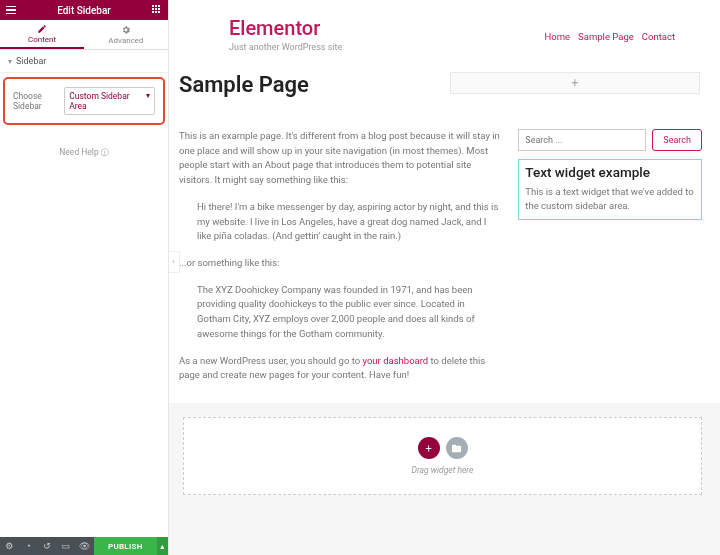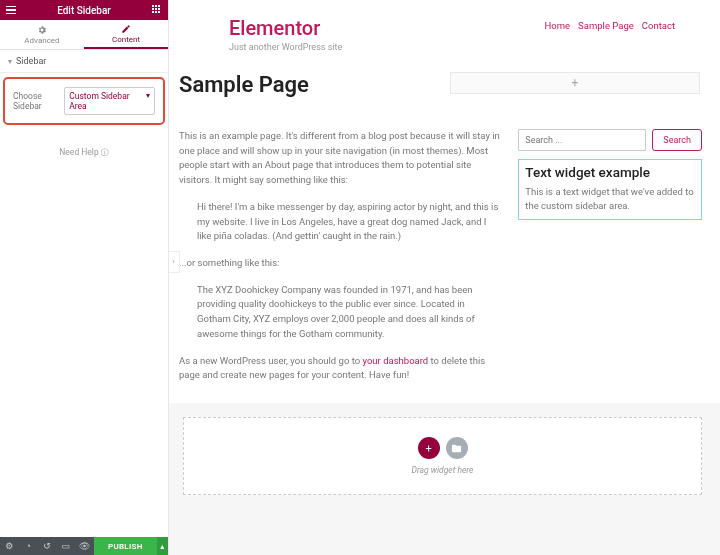--- a/index.html
+++ b/index.html
@@ -24,21 +24,21 @@
 .select::after{content:"▾";position:absolute;right:4px;top:3px;color:#93003c;font-size:8px}
 .help{text-align:center;margin-top:18px;font-size:8.5px;color:#999}
 .help::after{content:" ⓘ";font-size:8px}
 .panel-footer{position:absolute;bottom:0;left:0;right:0;height:18px;background:#495157;display:flex;align-items:center}
 .pf-btn{width:20px;display:flex;align-items:center;justify-content:center;color:#ccc;font-size:9px;height:100%;cursor:pointer}
 .pf-spacer{flex:1}
 .publish{background:#39b54a;color:#fff;font-size:8px;font-weight:600;height:100%;display:flex;align-items:center;padding:0 14px;letter-spacing:.3px}
 .publish-caret{background:#2f9c3e;color:#fff;width:12px;height:100%;display:flex;align-items:center;justify-content:center;font-size:8px}
 
 .preview{flex:1;height:100%;background:#f6f6f6;overflow:auto;position:relative}
-.top{background:#fff;padding:16px 30px 10px 60px;display:flex;align-items:flex-start}
+.top{background:#fff;padding:16px 30px 10px 60px;display:flex;align-items:center}
 .brand h1{color:#c2185b;font-size:20px;font-weight:500}
 .brand p{color:#999;font-size:9px;margin-top:2px}
 .nav{margin-left:auto;display:flex;gap:8px;padding-top:4px;padding-right:15px}
 .nav a{color:#c2185b;font-size:9.5px;text-decoration:none}
 .pagetitle-row{display:flex;gap:10px;padding:10px 20px 12px 10px;align-items:flex-start;background:#fff}
 .pagetitle{flex:1;color:#222;font-size:22px;font-weight:600;margin-left:0}
 .add-section-light{flex:0 0 250px;height:22px;border:1px solid #e8e8e8;background:#fafafa;display:flex;align-items:center;justify-content:center;color:#aaa;font-size:12px}
 .content-wrap{display:flex;gap:18px;padding:20px 18px 8px 10px;background:#fff}
 .main{flex:1;color:#777;font-size:9.5px;line-height:1.55;position:relative}
 .main p{margin-bottom:12px}
@@ -76,31 +76,31 @@
         <span></span>
         <span></span>
         <span></span>
         <span></span>
         <span></span>
         <span></span>
         <span></span>
       </div>
   </div>
   <div class="tabs">
+    <div class="tab active">
+      <svg viewBox="0 0 24 24" fill="currentColor">
+          <path d="M3 17.25V21h3.75l11-11.04-3.75-3.75L3 17.25zM20.7 7.04a1 1 0 0 0 0-1.41l-2.34-2.34a1 1 0 0 0-1.41 0l-1.83 1.83 3.75 3.75 1.83-1.83z"></path>
+        </svg>
+      <span>Content</span>
+    </div>
     <div class="tab">
       <svg viewBox="0 0 24 24" fill="currentColor">
           <path d="M19.4 13a7.5 7.5 0 0 0 .1-1 7.5 7.5 0 0 0-.1-1l2.1-1.6-2-3.5-2.5 1a7.6 7.6 0 0 0-1.7-1L15 3h-4l-.3 2.9a7.6 7.6 0 0 0-1.7 1l-2.5-1-2 3.5L6.6 11a7.5 7.5 0 0 0-.1 1 7.5 7.5 0 0 0 .1 1l-2.1 1.6 2 3.5 2.5-1a7.6 7.6 0 0 0 1.7 1L11 21h4l.3-2.9a7.6 7.6 0 0 0 1.7-1l2.5 1 2-3.5zM12 15.5A3.5 3.5 0 1 1 15.5 12 3.5 3.5 0 0 1 12 15.5z"></path>
         </svg>
       <span>Advanced</span>
-    </div>
-    <div class="tab active">
-      <svg viewBox="0 0 24 24" fill="currentColor">
-          <path d="M3 17.25V21h3.75l11-11.04-3.75-3.75L3 17.25zM20.7 7.04a1 1 0 0 0 0-1.41l-2.34-2.34a1 1 0 0 0-1.41 0l-1.83 1.83 3.75 3.75 1.83-1.83z"></path>
-        </svg>
-      <span>Content</span>
     </div>
   </div>
   <div class="section-title">
       <span>Sidebar</span>
     </div>
   <div class="control-row">
     <label>Choose Sidebar</label>
     <div class="select"><span>Custom Sidebar Area</span></div>
   </div>
   <div class="help"><span>Need Help</span></div>

